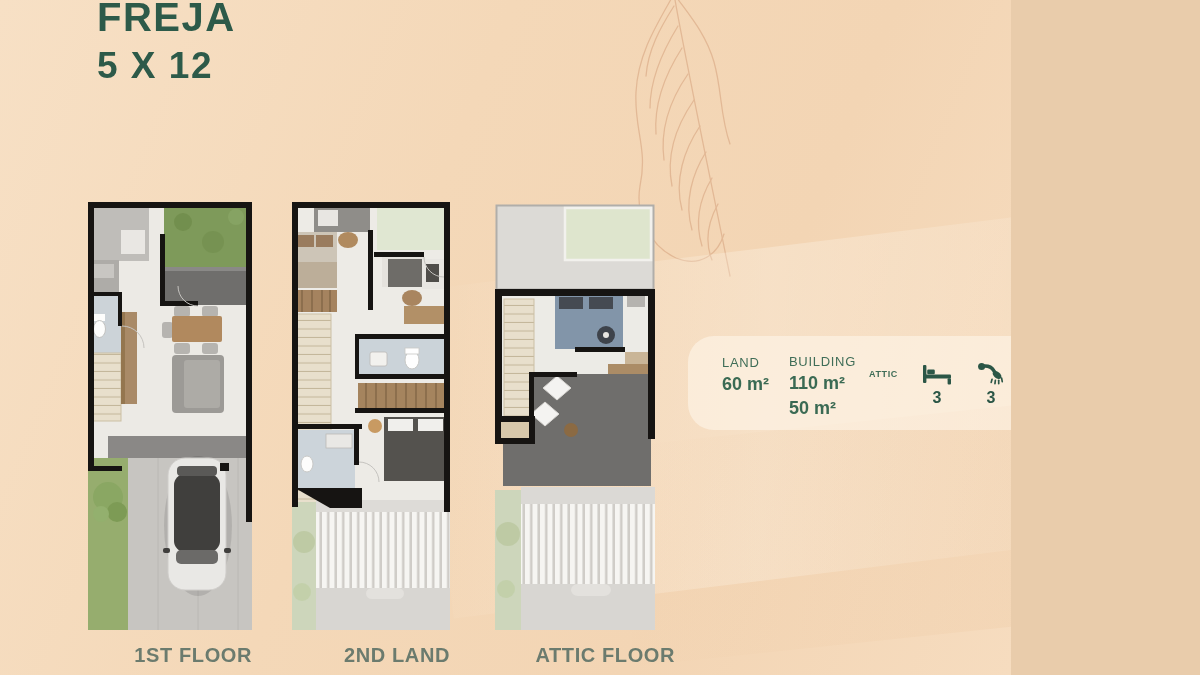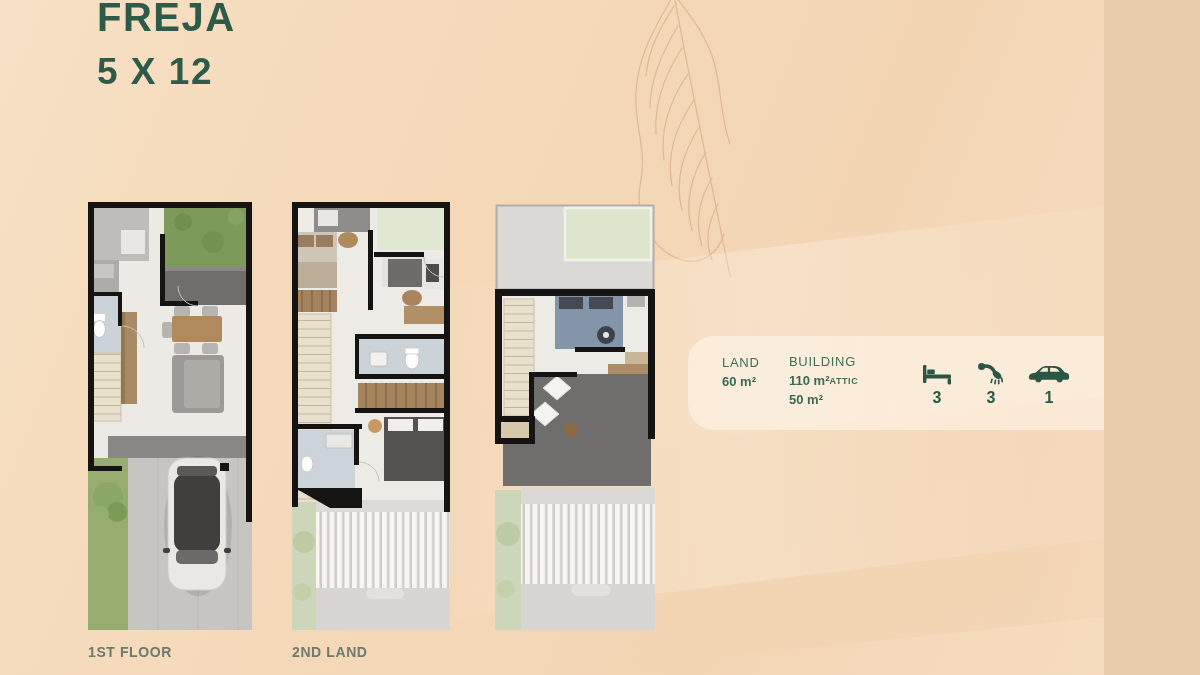--- a/index.html
+++ b/index.html
@@ -1,18 +1,18 @@
 <!DOCTYPE html>
 <html><head>
 <meta charset="utf-8">
 <style>
   html,body { margin:0; padding:0; }
   body { font-family:"Liberation Sans", sans-serif; background:#e9ccab; }
   .stage {
-    position:relative; width:1104px; height:675px; overflow:hidden;
+    position:relative; width:1011px; height:675px; overflow:hidden;
     background:linear-gradient(112deg,#f7e0c5 0%,#f4d8b8 40%,#f3d5b4 70%,#f6dcbf 100%);
   }
   
   .swoosh-a {
     position:absolute; left:430px; top:230px; width:980px; height:330px;
     background:linear-gradient(100deg, rgba(255,250,241,0) 0%, rgba(255,250,241,0.30) 35%, rgba(255,250,241,0.10) 65%, rgba(255,250,241,0) 100%);
     transform:rotate(-7deg);
   }
   .swoosh-b {
     position:absolute; left:620px; top:400px; width:900px; height:220px;
@@ -21,43 +21,43 @@
   }
   .spec-band {
     position:absolute; left:688px; top:336px; width:464px; height:94px;
     background:rgba(255,247,236,0.55); border-radius:26px;
   }
   .leaf { position:absolute; left:612px; top:-12px; width:200px; height:300px; }
 
   
   .title { position:absolute; left:97px; top:-6px; color:#2d5a49; }
   .title-line1 { font-size:40px; font-weight:700; letter-spacing:1.5px; line-height:47px; }
-  .title-line2 { font-size:37px; font-weight:700; letter-spacing:1.5px; line-height:44px; margin-top:9px; }
+  .title-line2 { font-size:37px; font-weight:700; letter-spacing:1.5px; line-height:44px; margin-top:3px; }
 
   
   .plan { position:absolute; }
   .plan svg { display:block; width:100%; height:100%; }
   .plan1 { left:88px;  top:202px; width:164px; height:428px; }
   .plan2 { left:292px; top:202px; width:158px; height:428px; }
   .plan3 { left:495px; top:204px; width:160px; height:426px; }
-  .plan-label { position:absolute; top:644px; text-align:left; color:#6b7b6e;
-                font-size:14px; font-weight:700; letter-spacing:0.6px; }
+  .plan-label { position:absolute; top:644px; text-align:right; color:#6b7b6e;
+                font-size:20px; font-weight:700; letter-spacing:0.6px; }
   .plan-label.l1 { left:88px;  width:164px; }
   .plan-label.l2 { left:292px; width:158px; }
   .plan-label.l3 { left:475px; width:200px; }
 
   
   .spec-group { position:absolute; color:#3c6b55; }
   .spec-land { left:722px; top:355px; }
   .spec-building { left:789px; top:354px; }
   .spec-label { font-size:13px; font-weight:500; letter-spacing:0.7px; color:#3f6d57; }
-  .spec-value { font-size:13px; font-weight:700; color:#3a6a53; margin-top:4px; }
-  .spec-value-row { display:flex; align-items:flex-end; }
+  .spec-value { font-size:18px; font-weight:700; color:#3a6a53; margin-top:4px; }
+  .spec-value-row { display:flex; }
   .spec-attic-label { font-size:9px; font-weight:600; letter-spacing:0.6px; color:#3f6d57;
-                      margin-left:0; margin-bottom:2px; }
+                      margin-left:24px; margin-bottom:2px; }
   .feature { position:absolute; top:361px; text-align:center; color:#2b5646; }
   .feature-bed { left:908px; width:58px; }
   .feature-shower { left:962px; width:58px; }
   .feature-car { left:1018px; width:62px; }
   .feature .icon-wrap { height:25px; display:flex; align-items:center; justify-content:center; }
   .feature-count { margin-top:3px; font-size:16px; font-weight:700; }
 </style>
 </head>
 <body>
 
@@ -344,20 +344,21 @@
         <rect x="153" y="85" width="7" height="150"></rect>
         <rect x="80" y="143" width="50" height="5"></rect>
         <rect x="34" y="168" width="5" height="62"></rect>
         <rect x="34" y="168" width="48" height="5"></rect>
       </g>
     </svg>
   </div>
 
   <div class="plan-label l1">1ST FLOOR</div>
   <div class="plan-label l2">2ND LAND</div>
+  <div class="plan-label l3">ATTIC FLOOR</div>
 
   <div class="spec-group spec-land">
     <div class="spec-label">LAND</div>
     <div class="spec-value">60 m²</div>
   </div>
 
   <div class="spec-group spec-building">
     <div class="spec-label">BUILDING</div>
     <div class="spec-value-row">
       <span class="spec-value">110 m²</span>

